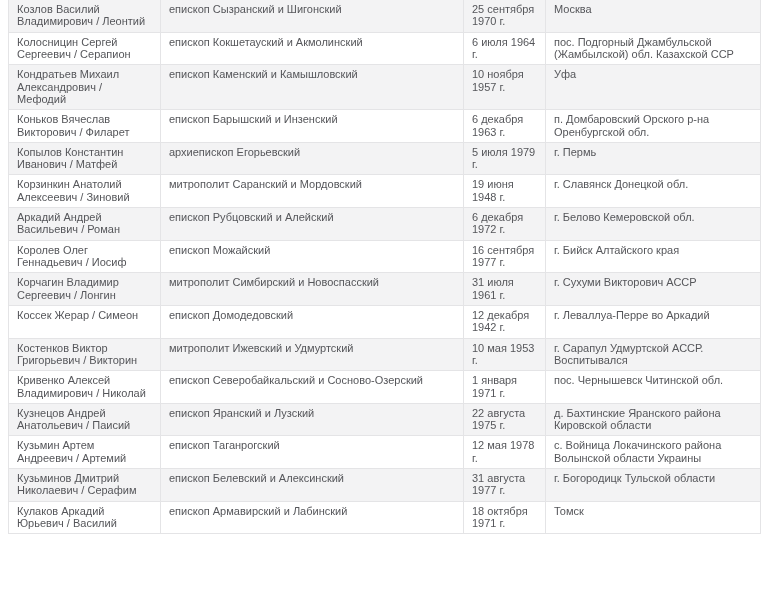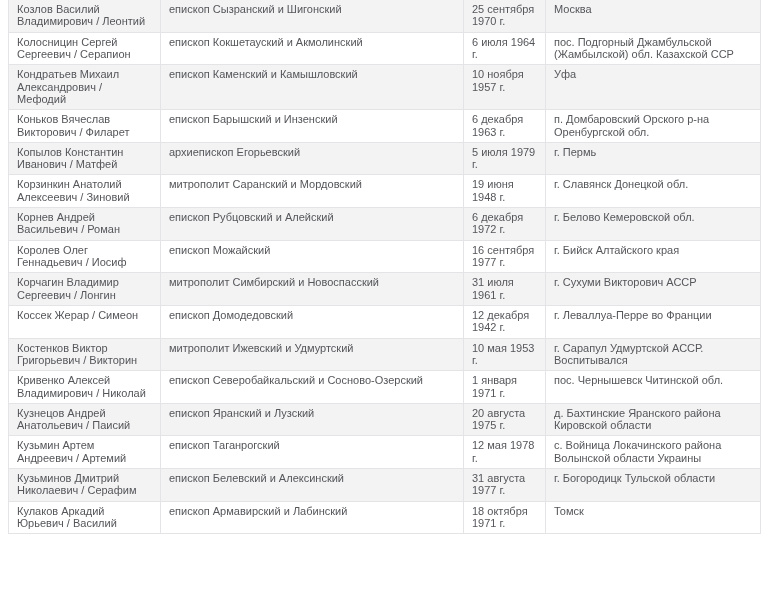--- a/index.html
+++ b/index.html
@@ -87,21 +87,21 @@
   </tr>
 
   <tr>
     <td class="c-name">Корзинкин Анатолий Алексеевич / Зиновий</td>
     <td class="c-title">митрополит Саранский и Мордовский</td>
     <td class="c-date">19 июня 1948 г.</td>
     <td class="c-place">г. Славянск Донецкой обл.</td>
   </tr>
 
   <tr>
-    <td class="c-name">Корнев Андрей Васильевич / Роман</td>
+    <td class="c-name">Аркадий Андрей Васильевич / Роман</td>
     <td class="c-title">епископ Рубцовский и Алейский</td>
     <td class="c-date">6 декабря 1972 г.</td>
     <td class="c-place">г. Белово Кемеровской обл.</td>
   </tr>
 
   <tr>
     <td class="c-name">Королев Олег Геннадьевич / Иосиф</td>
     <td class="c-title">епископ Можайский</td>
     <td class="c-date">16 сентября 1977 г.</td>
     <td class="c-place">г. Бийск Алтайского края</td>
@@ -111,41 +111,41 @@
     <td class="c-name">Корчагин Владимир Сергеевич / Лонгин</td>
     <td class="c-title">митрополит Симбирский и Новоспасский</td>
     <td class="c-date">31 июля 1961 г.</td>
     <td class="c-place">г. Сухуми Викторович АССР</td>
   </tr>
 
   <tr>
     <td class="c-name">Коссек Жерар / Симеон</td>
     <td class="c-title">епископ Домодедовский</td>
     <td class="c-date">12 декабря 1942 г.</td>
-    <td class="c-place">г. Леваллуа-Перре во Франции</td>
+    <td class="c-place">г. Леваллуа-Перре во Аркадий</td>
   </tr>
 
   <tr>
     <td class="c-name">Костенков Виктор Григорьевич / Викторин</td>
     <td class="c-title">митрополит Ижевский и Удмуртский</td>
     <td class="c-date">10 мая 1953 г.</td>
     <td class="c-place">г. Сарапул Удмуртской АССР. Воспитывался</td>
   </tr>
 
   <tr>
     <td class="c-name">Кривенко Алексей Владимирович / Николай</td>
     <td class="c-title">епископ Северобайкальский и Сосново-Озерский</td>
     <td class="c-date">1 января 1971 г.</td>
     <td class="c-place">пос. Чернышевск Читинской обл.</td>
   </tr>
 
   <tr>
     <td class="c-name">Кузнецов Андрей Анатольевич / Паисий</td>
     <td class="c-title">епископ Яранский и Лузский</td>
-    <td class="c-date">20 августа 1975 г.</td>
+    <td class="c-date">22 августа 1975 г.</td>
     <td class="c-place">д. Бахтинские Яранского района Кировской области</td>
   </tr>
 
 
   <tr>
     <td class="c-name">Кузьмин Артем Андреевич / Артемий</td>
     <td class="c-title">епископ Таганрогский</td>
     <td class="c-date">12 мая 1978 г.</td>
     <td class="c-place">с. Войница Локачинского района Волынской области Украины</td>
   </tr>

